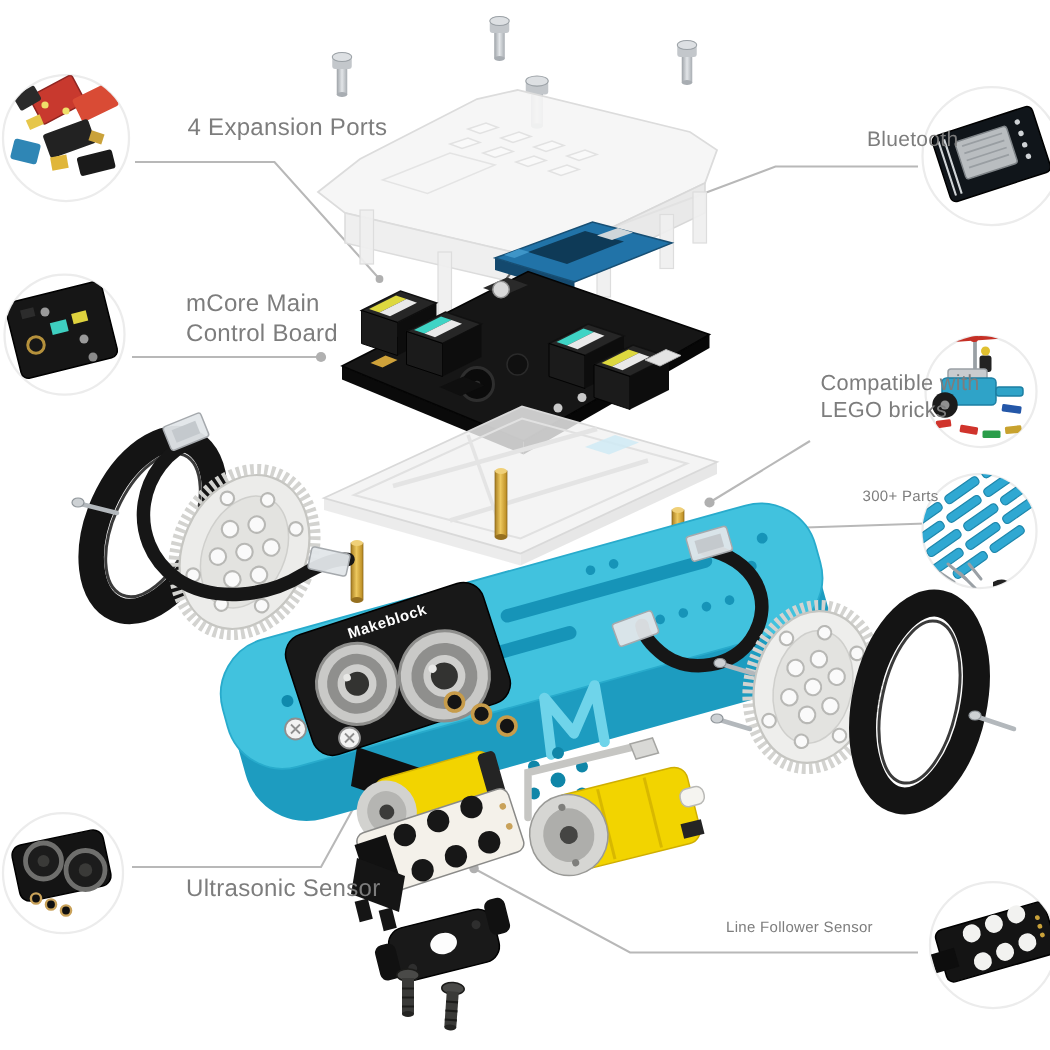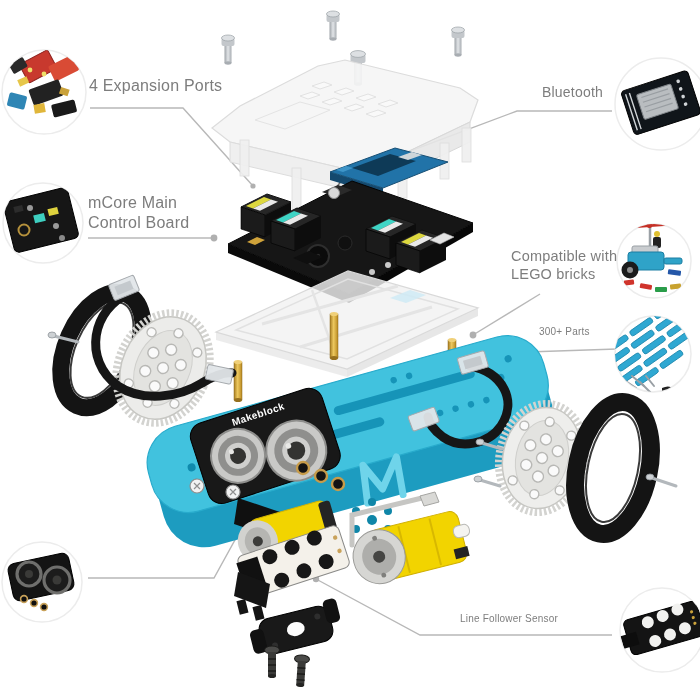--- a/index.html
+++ b/index.html
@@ -3,21 +3,21 @@
 <meta charset="utf-8">
 <style>
   html,body{margin:0;padding:0;background:#fff;}
   #stage{
     position:relative;width:700px;height:700px;background:#ffffff;overflow:hidden;
     font-family:"Liberation Sans","DejaVu Sans",sans-serif;
   }
   #art{position:absolute;left:0;top:0;}
   .label{
     position:absolute;color:#7d7d7d;font-size:16px;font-weight:500;
-    letter-spacing:.2px;line-height:1.22;white-space:nowrap;
+    letter-spacing:.2px;line-height:1.22;white-space:nowrap;margin-left:36px;
   }
   .label.sm{font-size:14.5px;}
   .label.md{font-size:10px;}
 </style>
 </head>
 <body>
 
 <div id="stage">
 
 <svg id="art" width="700" height="700" viewBox="0 0 700 700">
@@ -578,15 +578,16 @@
     </g>
   </g>
 </g>
 </svg>
 
 <div class="label" style="left:89px;top:76px"><span>4 Expansion Ports</span></div>
 <div class="label" style="left:542px;top:84px;font-size:14px"><span>Bluetooth</span></div>
 <div class="label sm" style="left:511px;top:248px"><span>Compatible with</span><br><span>LEGO bricks</span></div>
 <div class="label" style="left:88px;top:193px"><span>mCore Main</span><br><span>Control Board</span></div>
 <div class="label md" style="left:539px;top:326px"><span>300+ Parts</span></div>
-<div class="label md" style="left:460px;top:613px"><span>Line Follower Sensor</span></div>
+<div class="label" style="left:88px;top:583px"><span>Ultrasonic Sensor</span></div>
+<div class="label md" style="left:448px;top:613px"><span>Line Follower Sensor</span></div>
 
 </div>
 
 </body></html>

